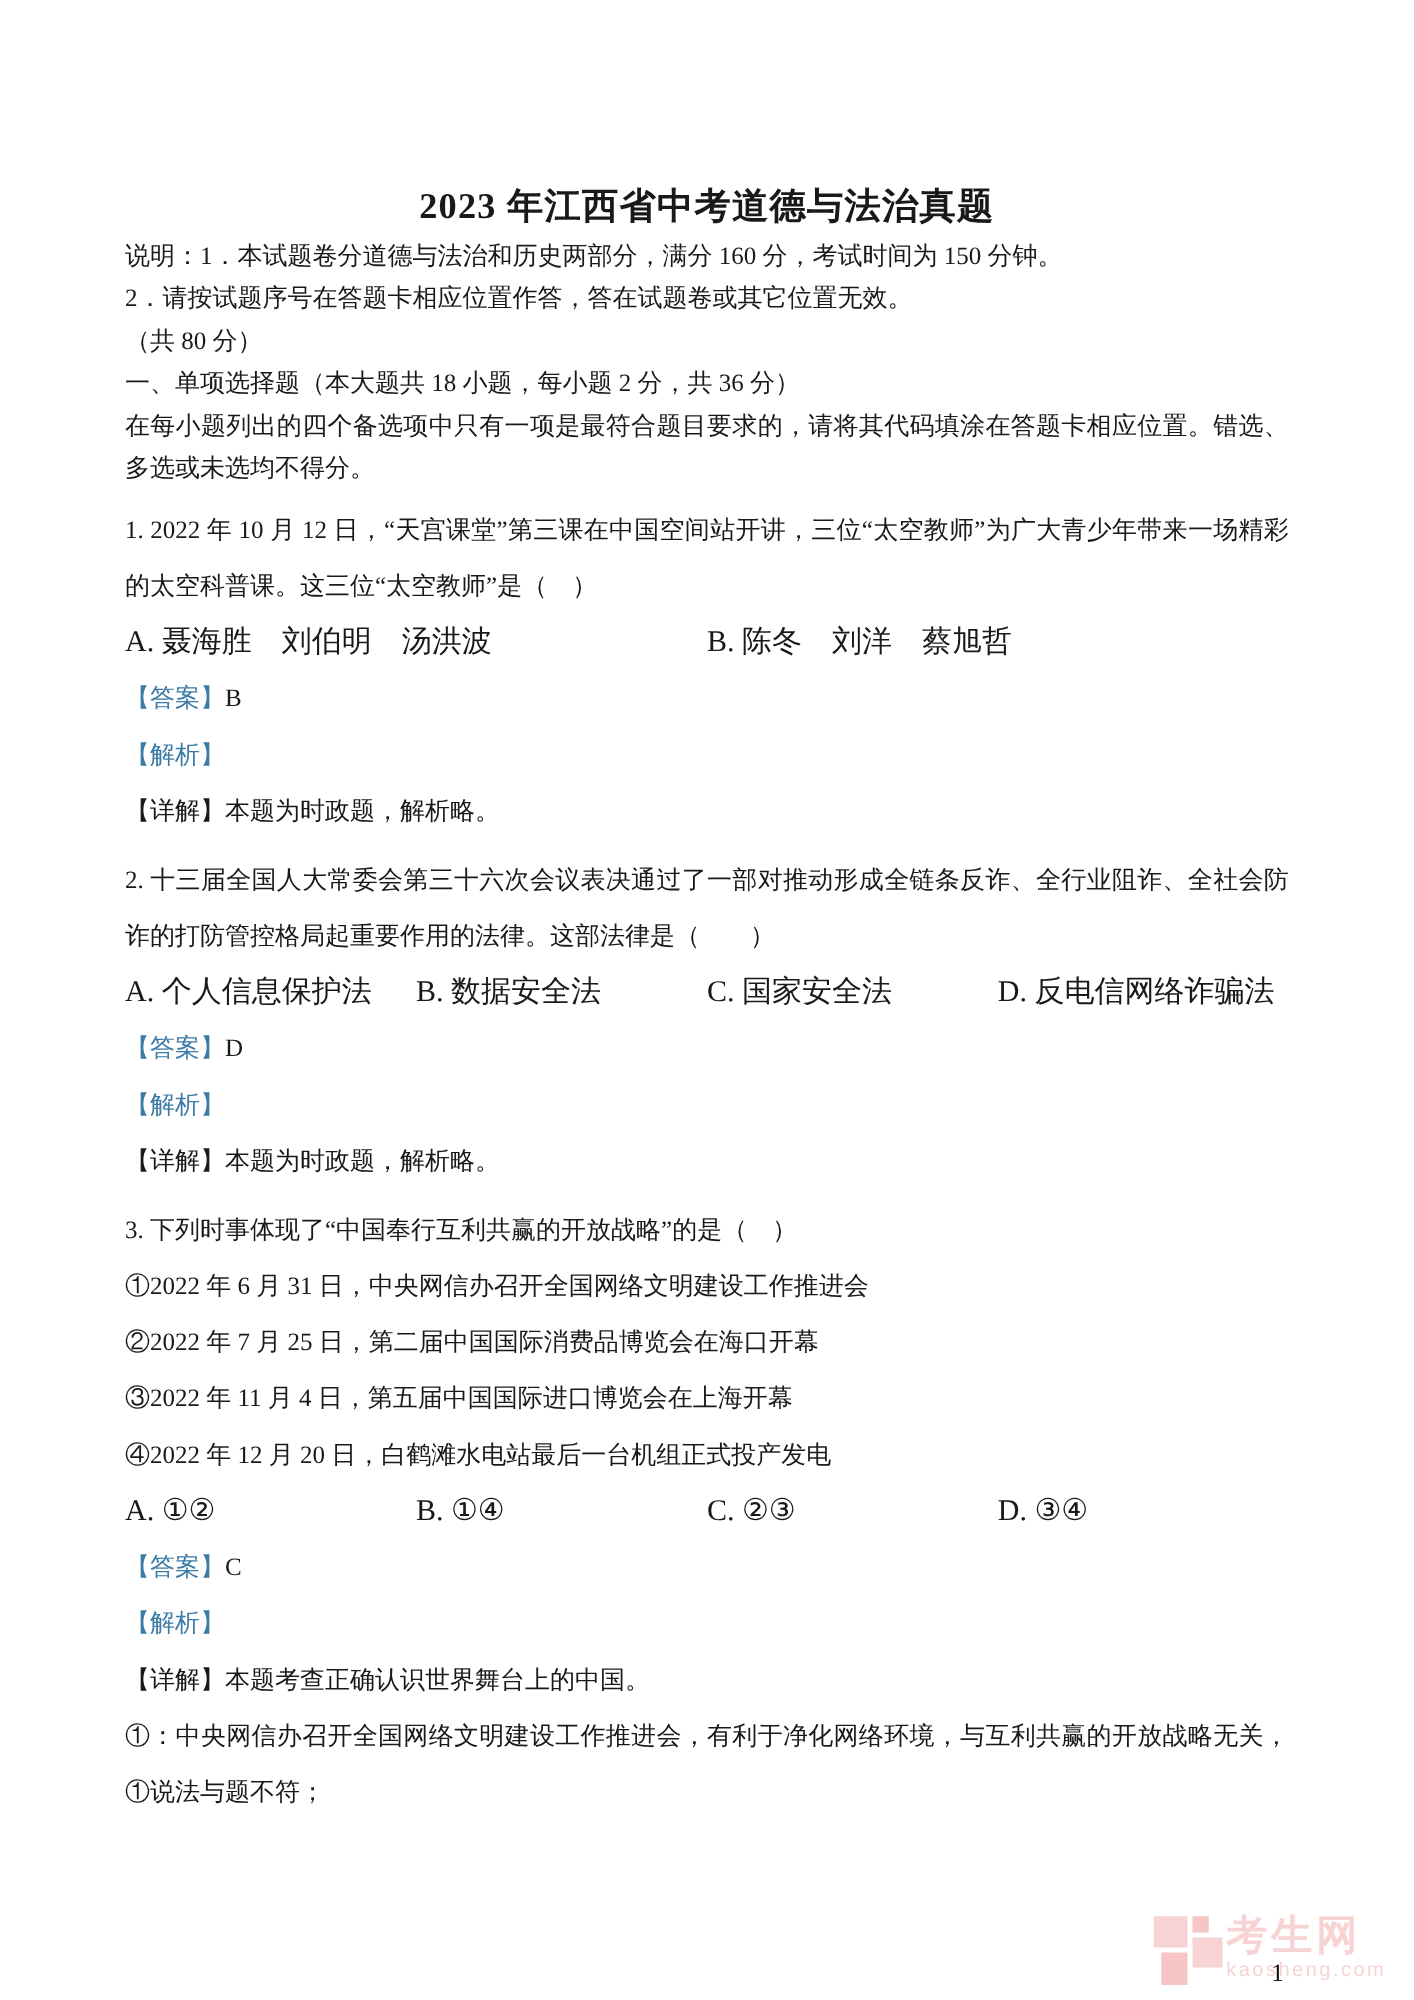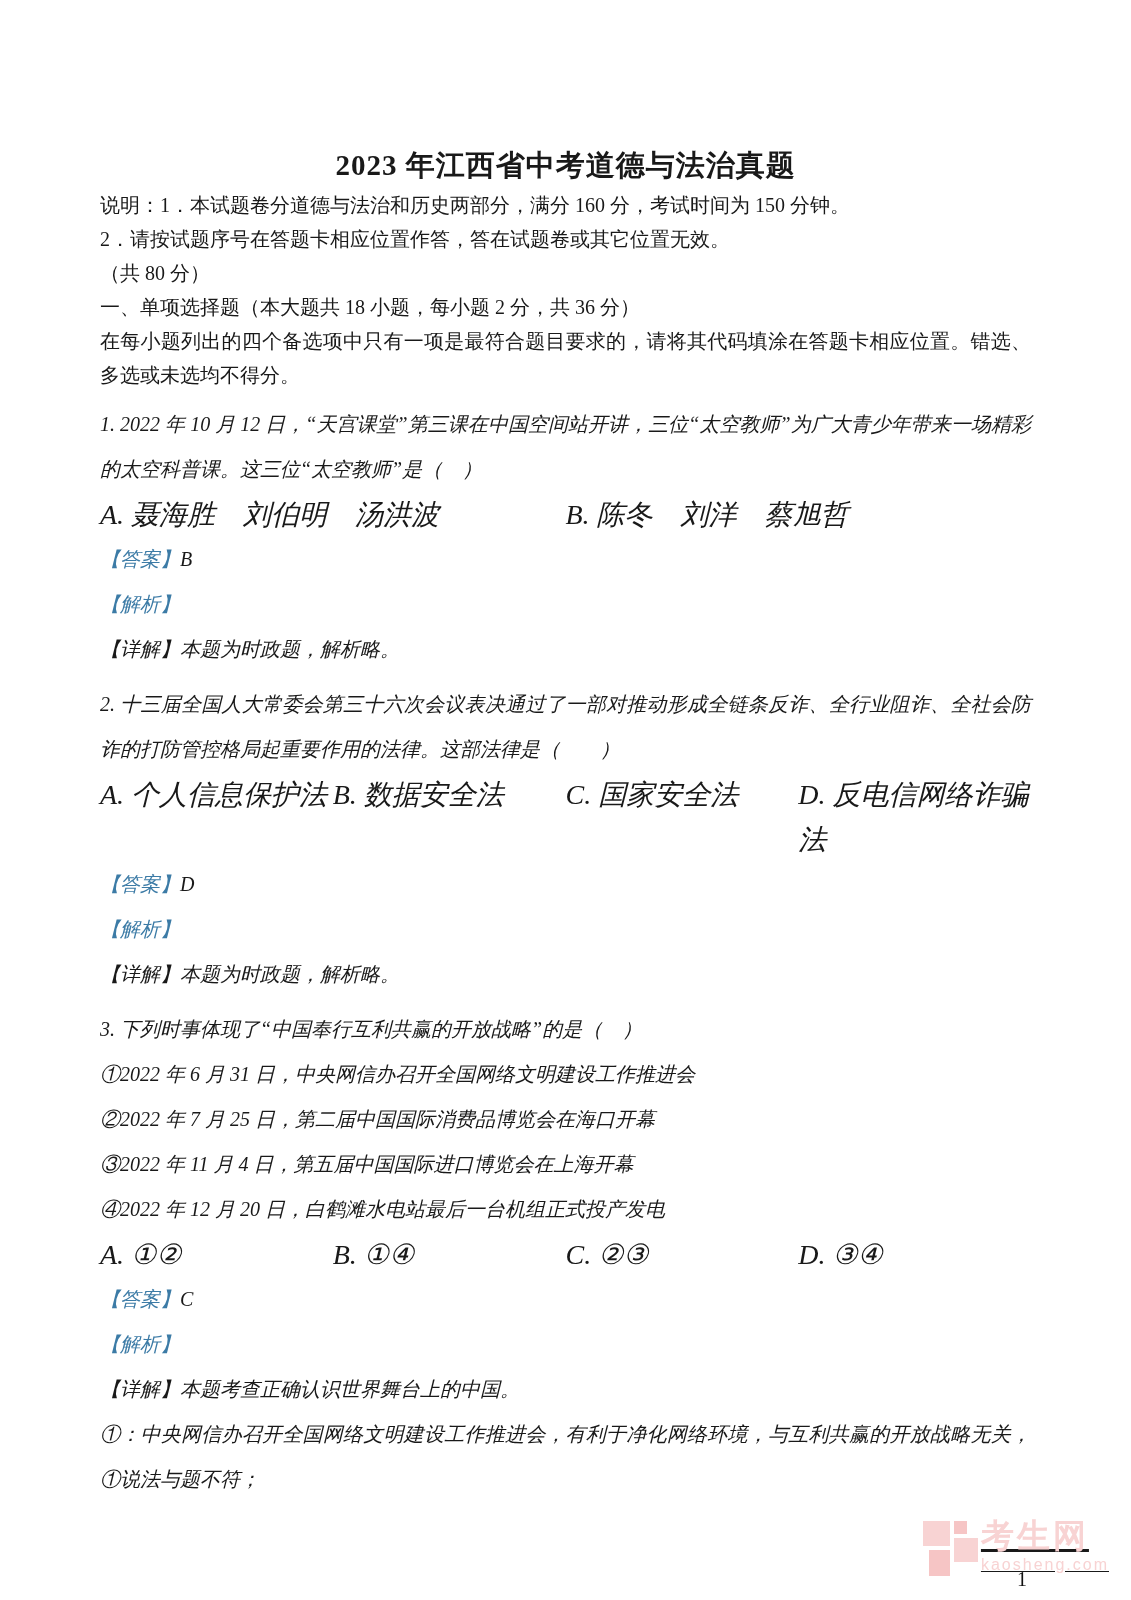--- a/index.html
+++ b/index.html
@@ -14,29 +14,29 @@
     position:relative; width:1131px; height:1592px;
     padding:142px 100px 0 100px;
   }
   .title {
     font-size:29px; font-weight:bold; text-align:center;
     line-height:46px; letter-spacing:1px;
   }
   .hd { font-size:20px; font-weight:normal; line-height:34px; }
   .center { text-align:left; }
   .just { text-align:justify; }
-  .q { margin-top:10px;font-style:italic; }
+  .q { margin-top:10px; }
   .stem, .line { font-size:20px; line-height:45px; }
-  .opts { display:flex; font-size:28px; line-height:45px; }
+  .opts { display:flex; font-size:24px; line-height:45px; }
   .opts.two > p { width:50%; }
   .opts.four > p { width:25%; }
   .blue { color:var(--blue); }
   .watermark {
-    position:absolute; right:22px; bottom:15px;
-    display:flex; align-items:flex-start; gap:0;text-decoration:underline;
+    position:absolute; right:22px; bottom:3px;
+    display:flex; align-items:flex-start; gap:0;
   }
   .wm-logo { display:block; }
   .wm-name {
     font-size:33px; font-weight:bold; color:var(--pink2);
     line-height:34px; letter-spacing:3px;
     font-family:"Liberation Sans","DejaVu Sans",sans-serif;
   }
   .wm-domain {
     font-size:16px; color:var(--pink2); letter-spacing:2px;
     line-height:20px; margin-top:2px;

